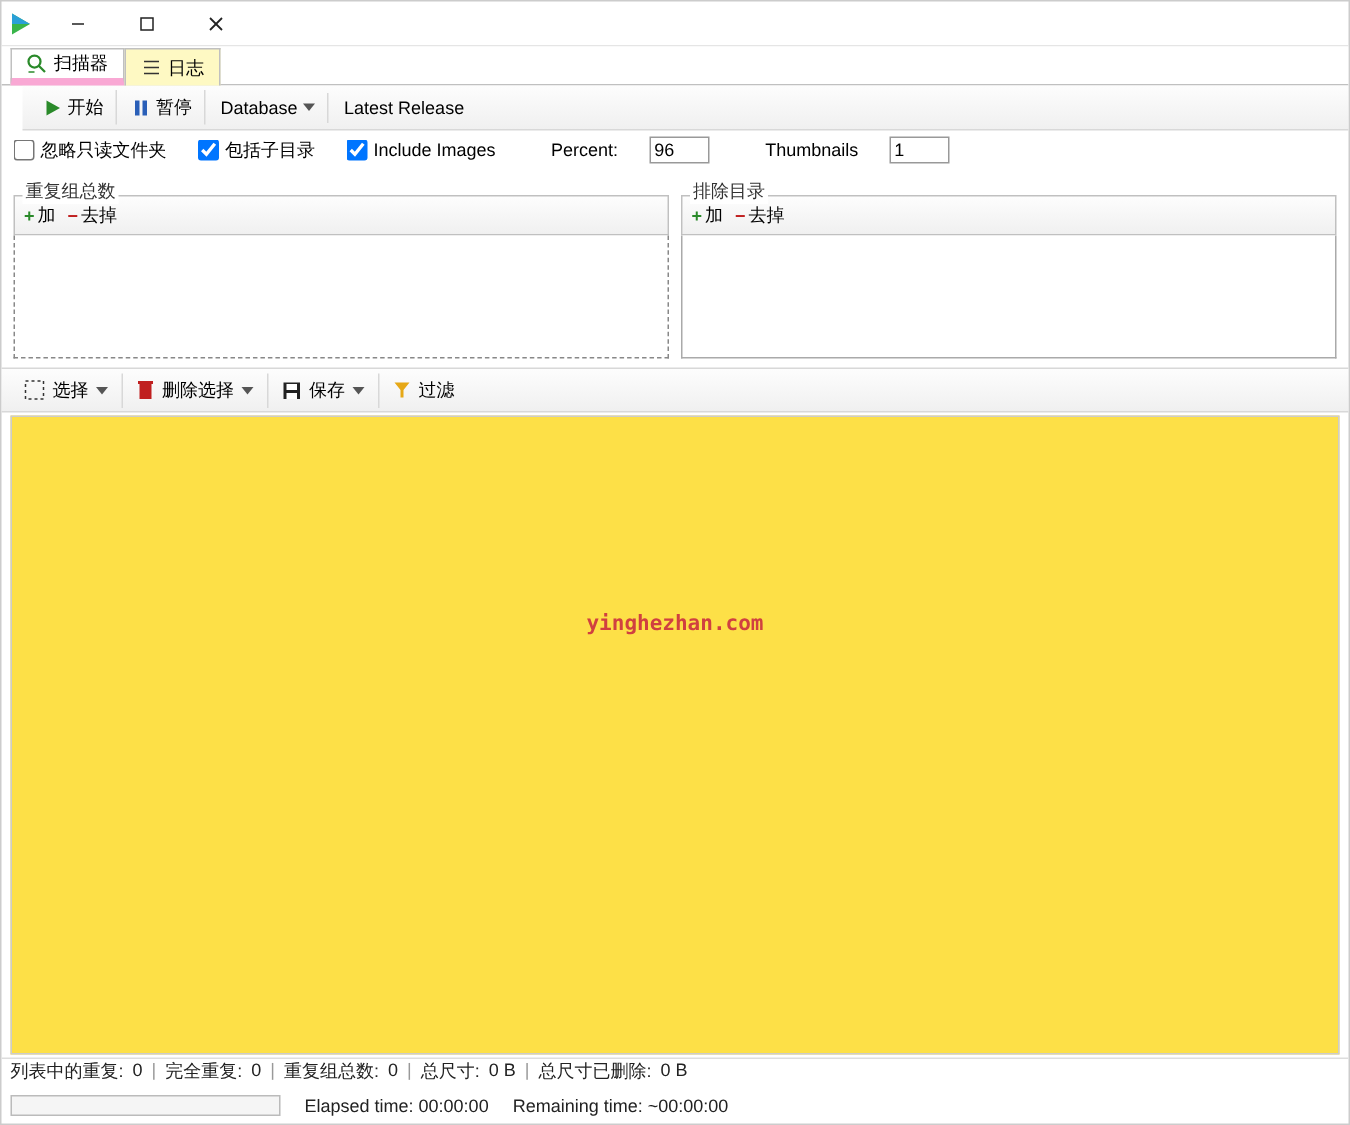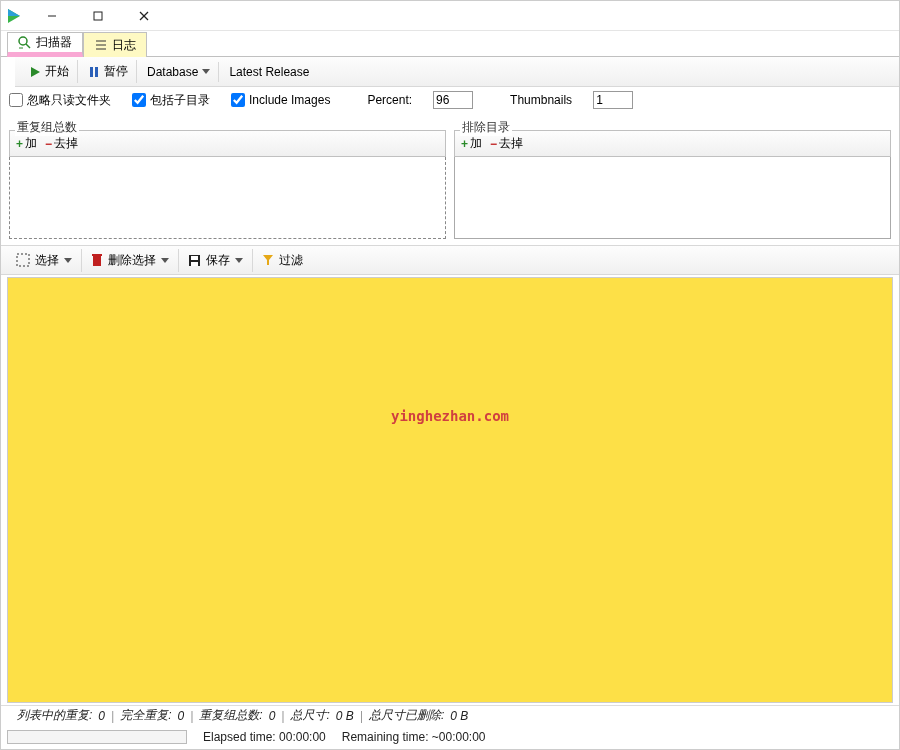--- a/index.html
+++ b/index.html
@@ -26,21 +26,21 @@
 .panel .pbar { display:flex; align-items:center; gap:8px; padding:4px 6px; background:linear-gradient(#fdfdfd,#f0f0f0); border:1px solid #c0c0c0; border-bottom:1px solid #c0c0c0;}
 .panel .pbar .act{display:inline-flex;align-items:center;gap:2px;cursor:pointer;}
 .panel .plist { height:82px; border:1px dashed #888; border-top:none; background:#fff;}
 .panel2 .plist{border:1px solid #aaa; border-top:none;}
 .plus{color:#2a8a2a;font-weight:bold;}
 .minus{color:#c02020;font-weight:bold;}
 .actionbar { height:30px; display:flex; align-items:center; padding:0 6px; gap:0px; background:linear-gradient(#fdfdfd,#f0f0f0); border-top:1px solid #d8d8d8; border-bottom:1px solid #d8d8d8;}
 .abtn{display:flex;align-items:center;gap:5px;padding:3px 9px;cursor:pointer;border-right:1px solid #d8d8d8;}
 .results { flex:1; background:#fde047; border:1px solid #ccc; margin:2px 6px 2px 6px; position:relative;}
 .watermark{position:absolute;top:130px;left:0;right:0;text-align:center;color:#d04040;font-family:monospace;font-size:14px;font-weight:bold;}
-.statusbar{height:20px;display:flex;align-items:center;padding:0 16px;gap:6px;border-top:1px solid #ddd;font-size:12px;color:#222;font-style:italic;}
+.statusbar{height:20px;display:flex;padding:0 6px;gap:6px;border-top:1px solid #ddd;font-size:12px;color:#222;}
 .statusbar .sep{color:#999;}
 .statusbar2{height:24px;display:flex;align-items:center;padding:0 6px;gap:16px;font-size:12px;color:#222;}
 .progress{width:180px;height:14px;border:1px solid #bbb;background:#f5f5f5;}
 svg{display:block;}
 </style>
 </head>
 <body>
 
 <div class="titlebar">
   <span class="logo">

